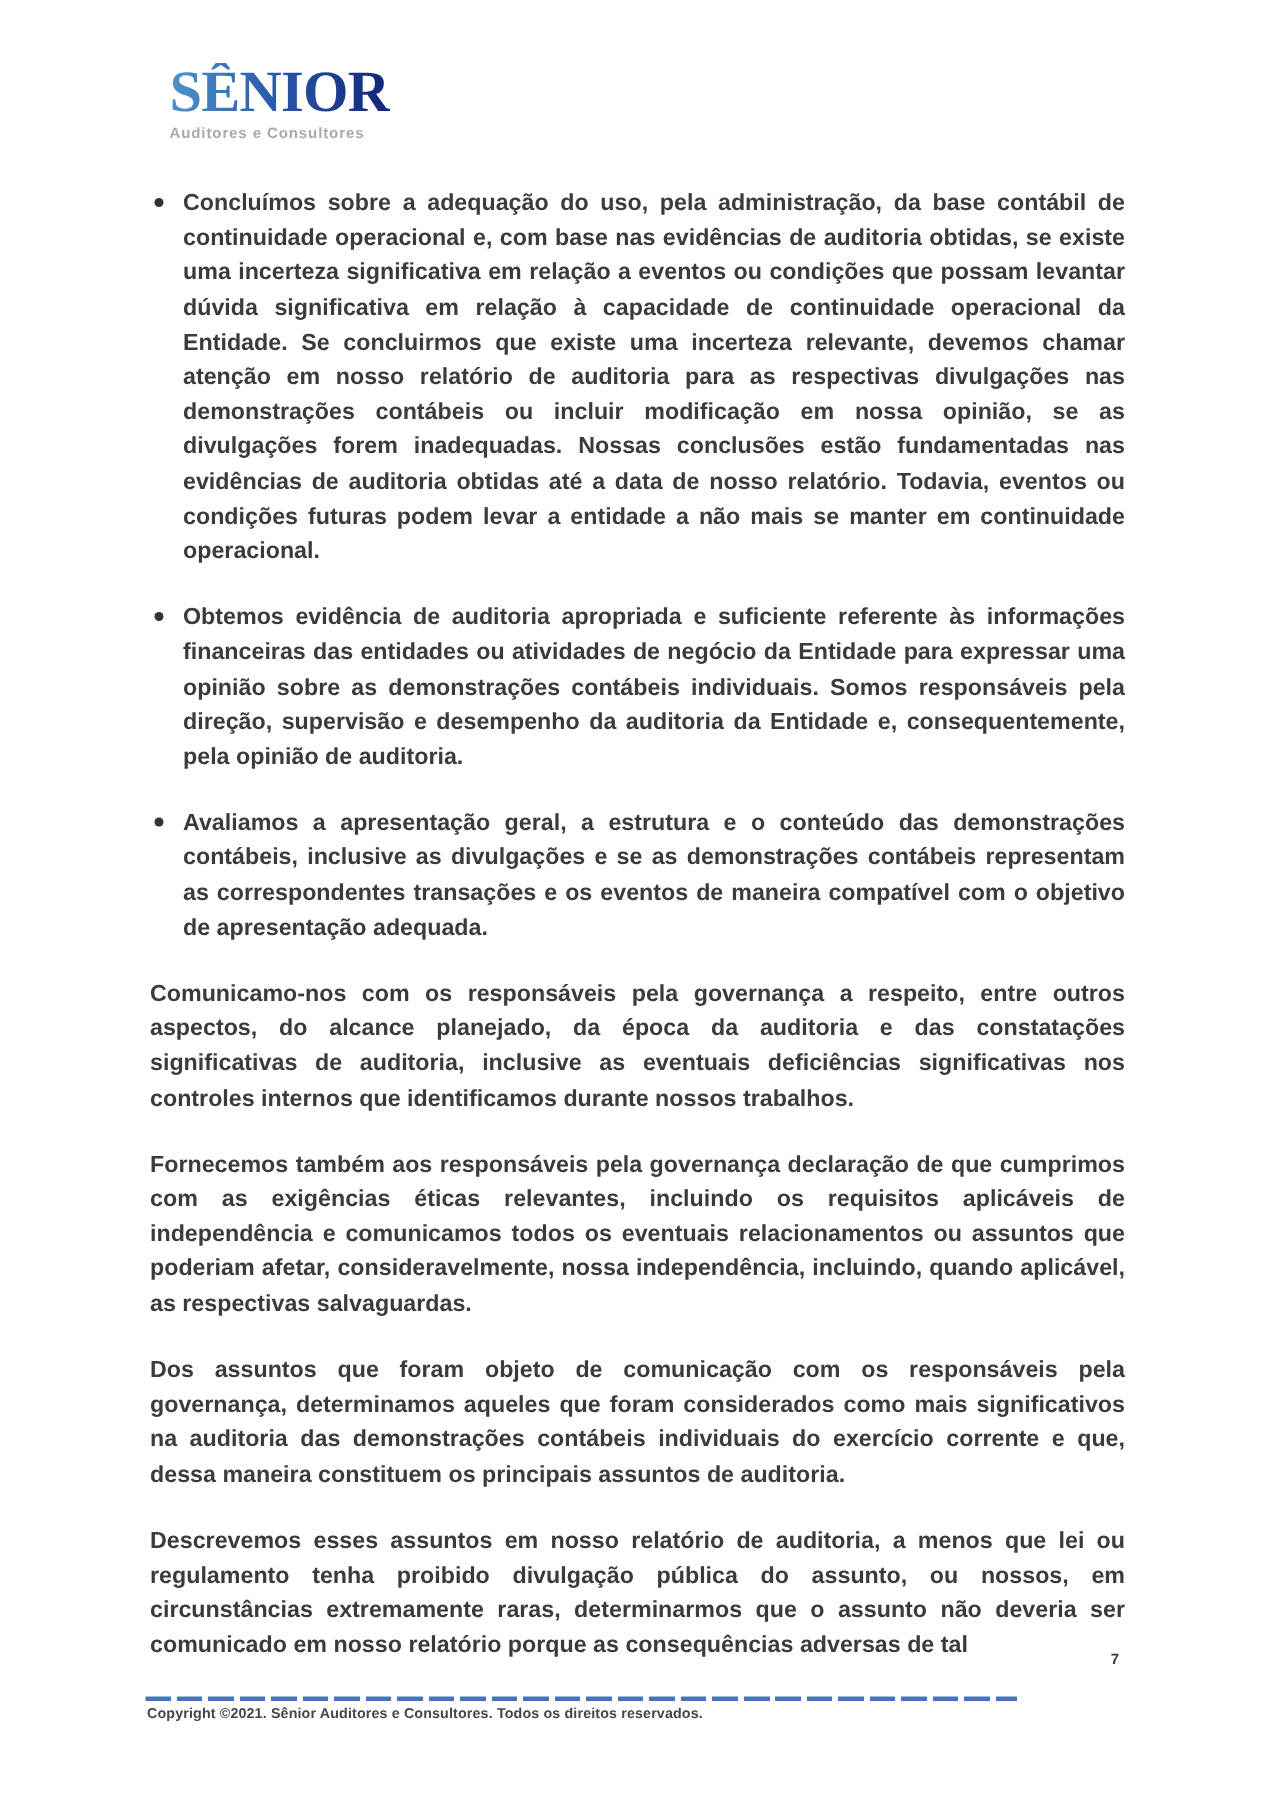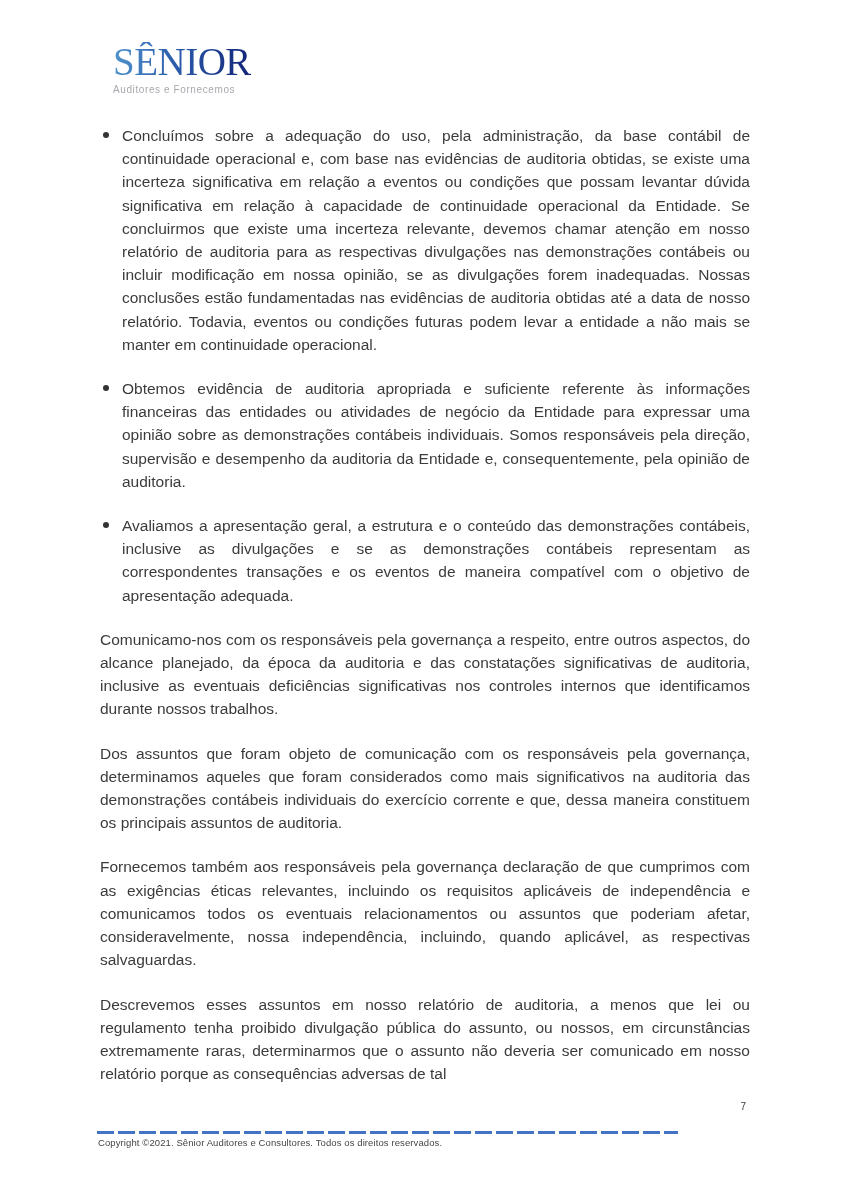--- a/index.html
+++ b/index.html
@@ -9,20 +9,21 @@
     background: #ffffff;
   }
   .page {
     position: relative;
     width: 849px;
     height: 1150px;
     background: #ffffff;
     font-family: "Liberation Sans", sans-serif;
     color: #3b3b3b;
     overflow: hidden;
+    font-weight: bold;
   }
 
   
   .logo {
     position: absolute;
     top: 42px;
     left: 113px;
   }
   .logo-wordmark {
     font-family: "Liberation Serif", serif;
@@ -97,21 +98,21 @@
     letter-spacing: 0.1px;
   }
 </style>
 </head>
 <body>
 
 <div class="page">
 
   <header class="logo">
     <div class="logo-wordmark">SÊNIOR</div>
-    <div class="logo-tagline">Auditores e Fornecemos</div>
+    <div class="logo-tagline">Auditores e Consultores</div>
   </header>
 
   <main class="content">
 
     <div class="bullet-item">
       <span class="bullet-dot"></span>
       <span>Concluímos sobre a adequação do uso, pela administração, da base contábil de continuidade operacional e, com base nas evidências de auditoria obtidas, se existe uma incerteza significativa em relação a eventos ou condições que possam levantar dúvida significativa em relação à capacidade de continuidade operacional da Entidade. Se concluirmos que existe uma incerteza relevante, devemos chamar atenção em nosso relatório de auditoria para as respectivas divulgações nas demonstrações contábeis ou incluir modificação em nossa opinião, se as divulgações forem inadequadas. Nossas conclusões estão fundamentadas nas evidências de auditoria obtidas até a data de nosso relatório. Todavia, eventos ou condições futuras podem levar a entidade a não mais se manter em continuidade operacional.</span>
     </div>
 
     <div class="bullet-item">
@@ -119,23 +120,23 @@
       <span>Obtemos evidência de auditoria apropriada e suficiente referente às informações financeiras das entidades ou atividades de negócio da Entidade para expressar uma opinião sobre as demonstrações contábeis individuais. Somos responsáveis pela direção, supervisão e desempenho da auditoria da Entidade e, consequentemente, pela opinião de auditoria.</span>
     </div>
 
     <div class="bullet-item">
       <span class="bullet-dot"></span>
       <span>Avaliamos a apresentação geral, a estrutura e o conteúdo das demonstrações contábeis, inclusive as divulgações e se as demonstrações contábeis representam as correspondentes transações e os eventos de maneira compatível com o objetivo de apresentação adequada.</span>
     </div>
 
     <p class="para">Comunicamo-nos com os responsáveis pela governança a respeito, entre outros aspectos, do alcance planejado, da época da auditoria e das constatações significativas de auditoria, inclusive as eventuais deficiências significativas nos controles internos que identificamos durante nossos trabalhos.</p>
 
+    <p class="para">Fornecemos também aos responsáveis pela governança declaração de que cumprimos com as exigências éticas relevantes, incluindo os requisitos aplicáveis de independência e comunicamos todos os eventuais relacionamentos ou assuntos que poderiam afetar, consideravelmente, nossa independência, incluindo, quando aplicável, as respectivas salvaguardas.</p>
+
     <p class="para">Dos assuntos que foram objeto de comunicação com os responsáveis pela governança, determinamos aqueles que foram considerados como mais significativos na auditoria das demonstrações contábeis individuais do exercício corrente e que, dessa maneira constituem os principais assuntos de auditoria.</p>
-
-    <p class="para">Fornecemos também aos responsáveis pela governança declaração de que cumprimos com as exigências éticas relevantes, incluindo os requisitos aplicáveis de independência e comunicamos todos os eventuais relacionamentos ou assuntos que poderiam afetar, consideravelmente, nossa independência, incluindo, quando aplicável, as respectivas salvaguardas.</p>
 
     <p class="para">Descrevemos esses assuntos em nosso relatório de auditoria, a menos que lei ou regulamento tenha proibido divulgação pública do assunto, ou nossos, em circunstâncias extremamente raras, determinarmos que o assunto não deveria ser comunicado em nosso relatório porque as consequências adversas de tal</p>
 
   </main>
 
   <div class="page-number">7</div>
 
   <div class="footer-divider"></div>
 
   <div class="copyright">Copyright ©2021. Sênior Auditores e Consultores. Todos os direitos reservados.</div>

